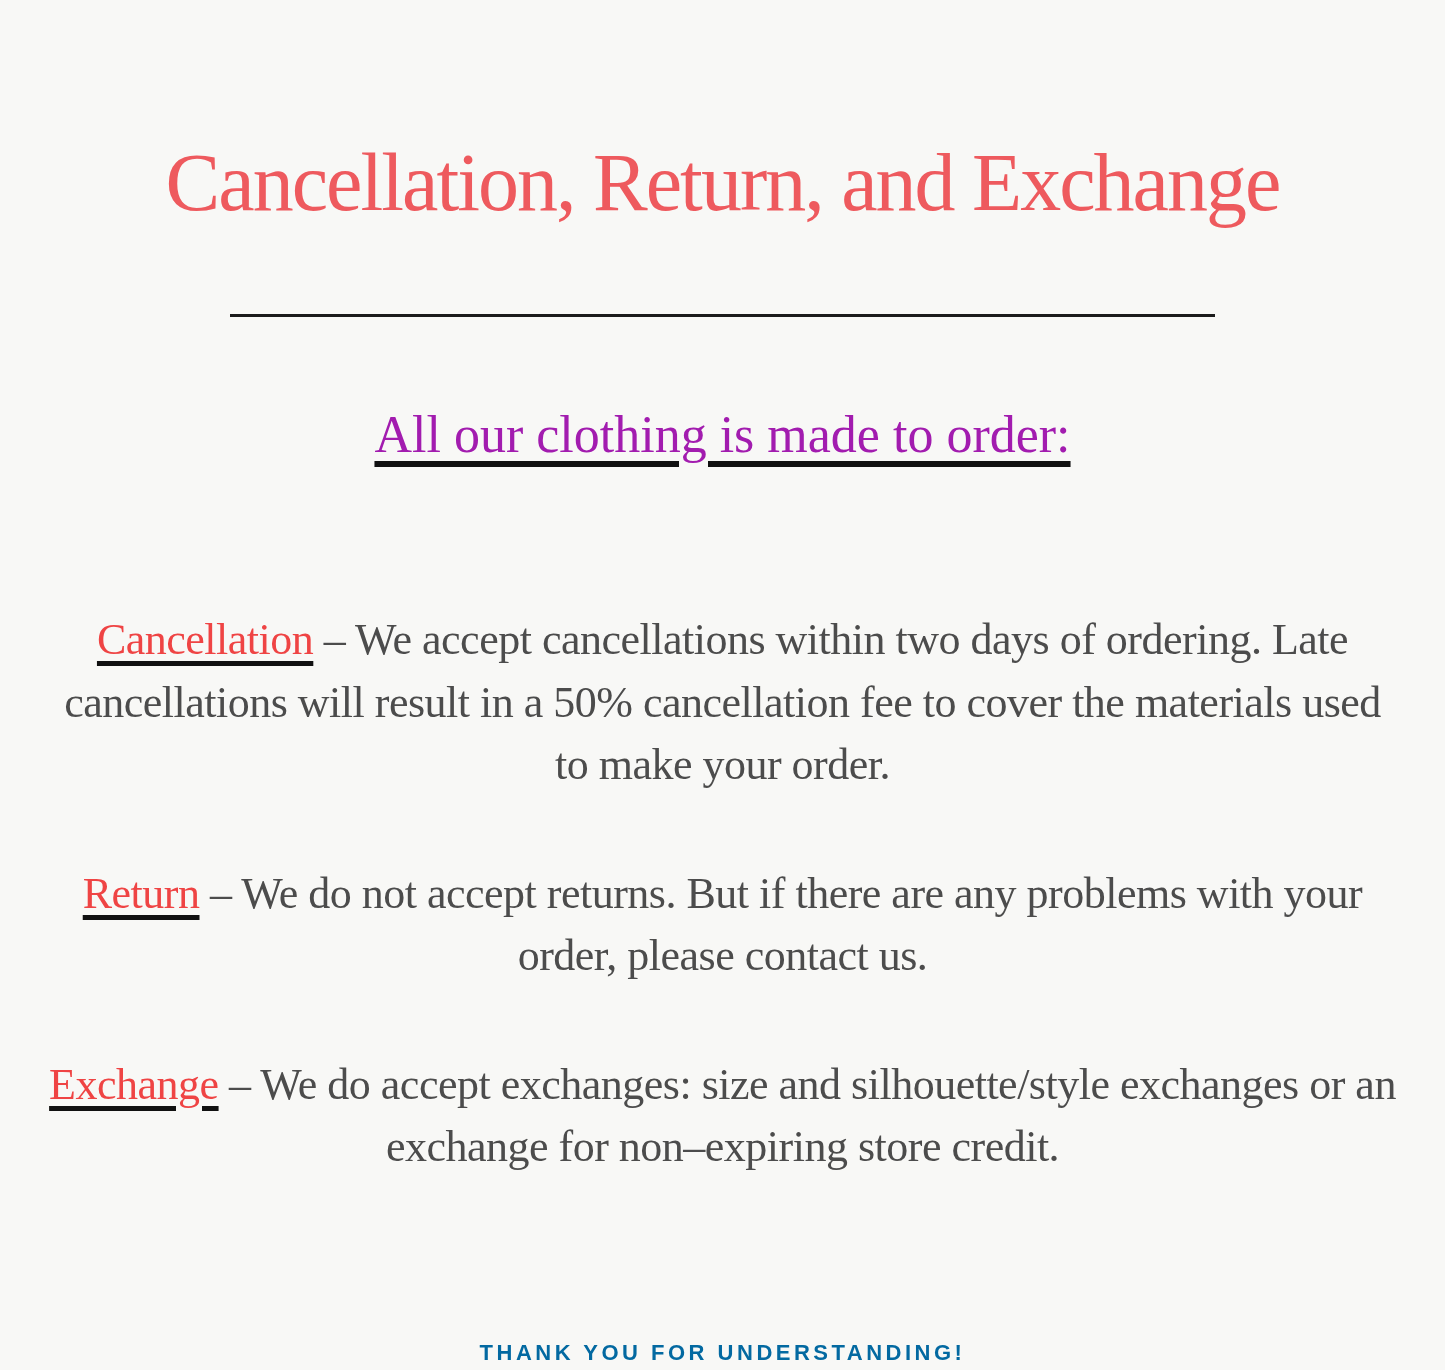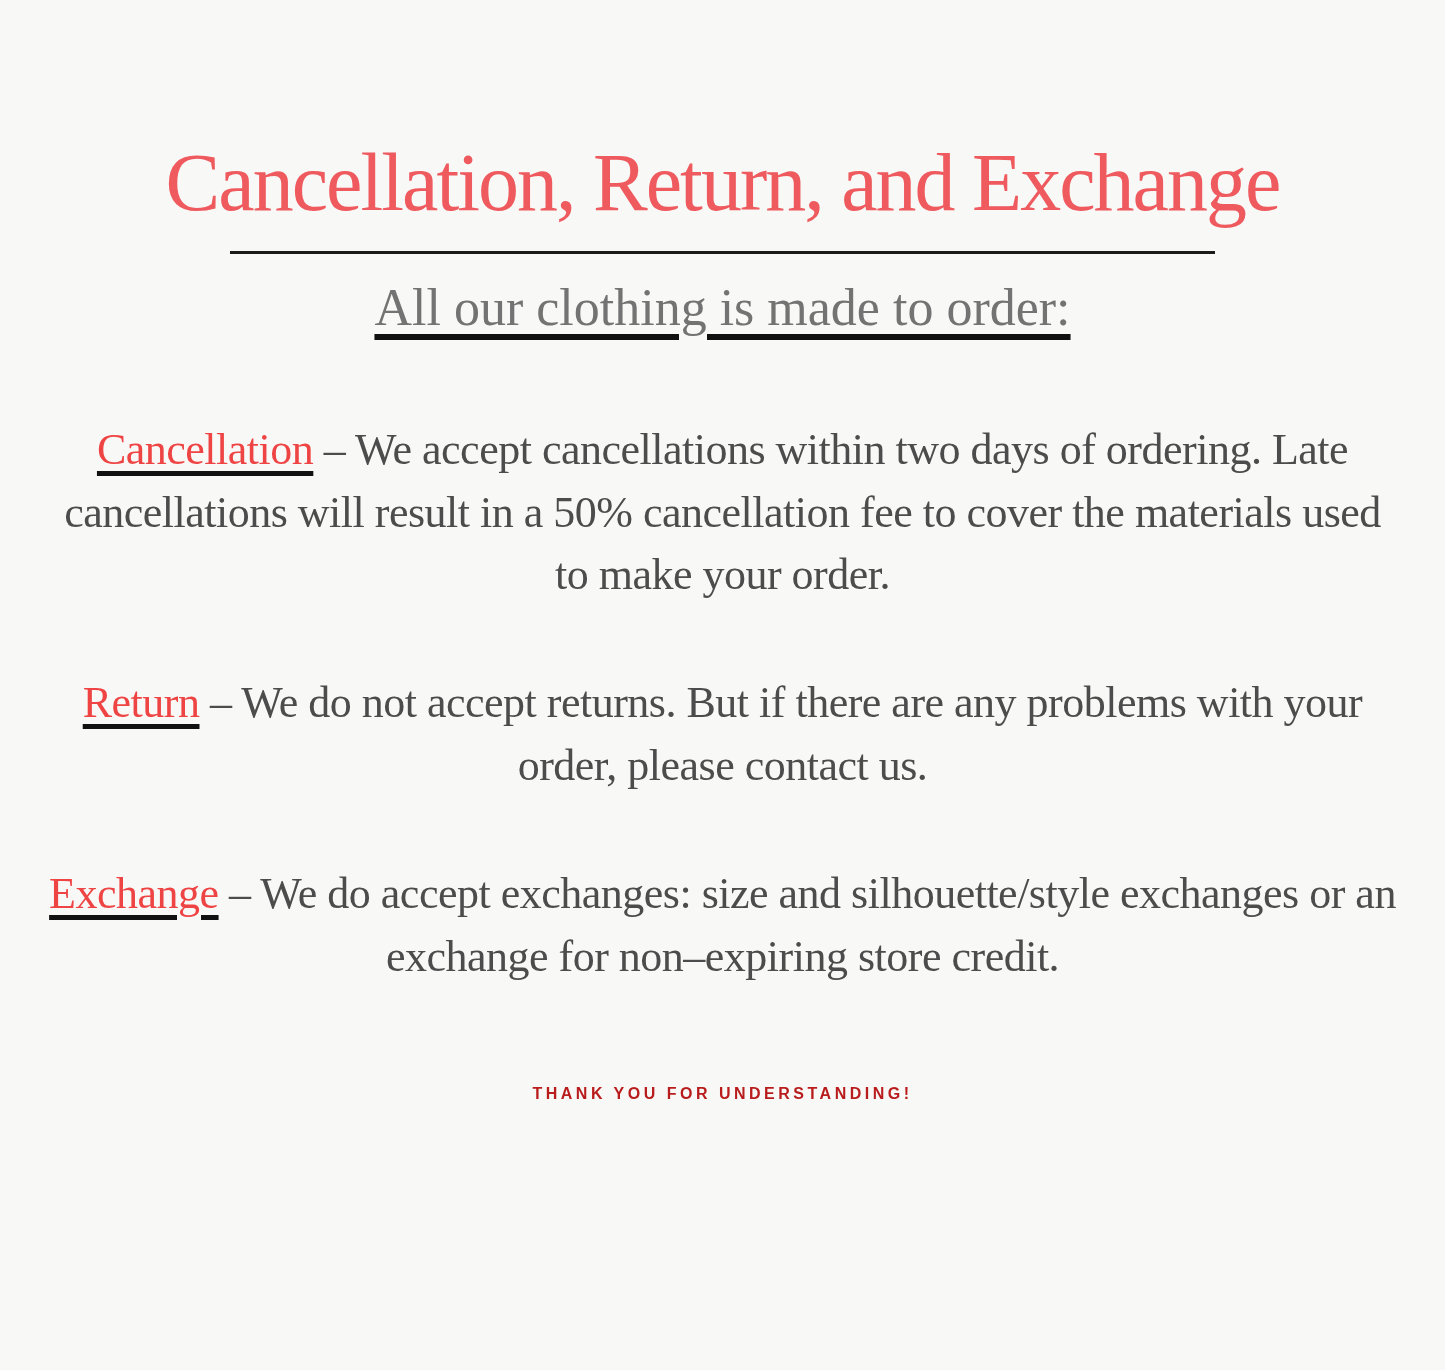--- a/index.html
+++ b/index.html
@@ -1,15 +1,15 @@
 <!DOCTYPE html>
 <html><head>
 <meta charset="utf-8">
 <style>
-  * { margin: 0; padding: 0; box-sizing: border-box; }
+  * { margin: 0; padding: 0; box-sizing: border-box; justify-content: space-between; }
 
   html, body {
     width: 1445px;
     height: 1370px;
     overflow: hidden;
   }
 
   body {
     background: #f8f8f6;
     font-family: "Liberation Serif", serif;
@@ -38,21 +38,21 @@
     margin-top: 14px;
     width: 985px;
     height: 3px;
     background: #1b1b1b;
   }
 
   .subtitle {
     margin-top: 24px;
     font-size: 52px;
     font-weight: 400;
-    color: #737373;
+    color: #a21caf;
     text-decoration: underline;
     text-decoration-thickness: 6px;
     text-decoration-color: #111111;
     text-underline-offset: 9px;
   }
 
   .sections {
     margin-top: 82px;
     width: 1360px;
   }
@@ -69,25 +69,25 @@
     color: #ef4444;
     text-decoration: underline;
     text-decoration-thickness: 5px;
     text-decoration-color: #111111;
     text-underline-offset: 7px;
   }
 
   .footer {
     margin-top: 28px;
     font-family: "Liberation Sans", sans-serif;
-    font-size: 16px;
+    font-size: 22px;
     font-weight: 700;
     letter-spacing: 3.5px;
     line-height: 1.55;
-    color: #b91c1c;
+    color: #0369a1;
   }
 </style>
 </head>
 <body>
 
 <div class="poster">
 
   <h1 class="title"><span>Cancellation, Return, and Exchange</span><br></h1>
 
   <div class="divider"></div>

